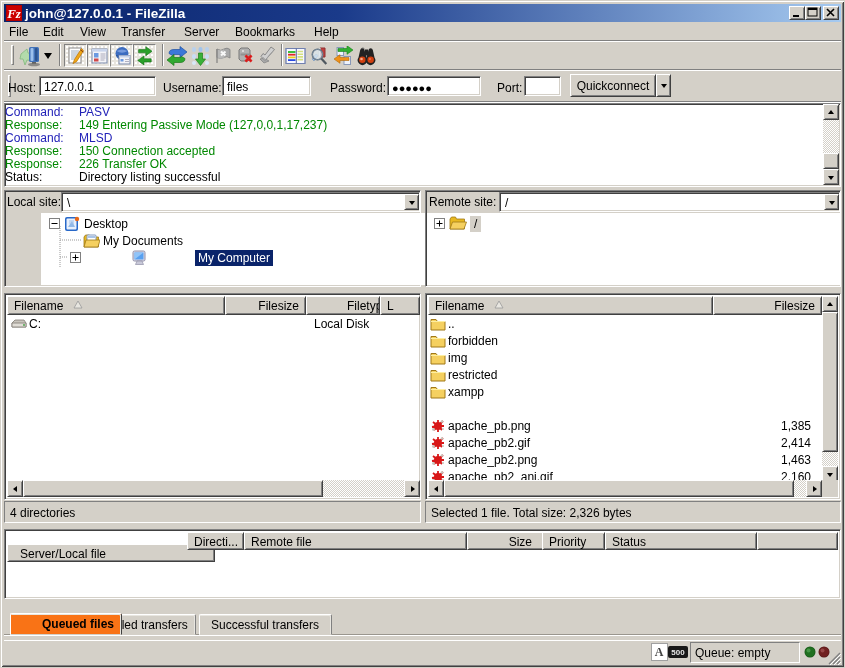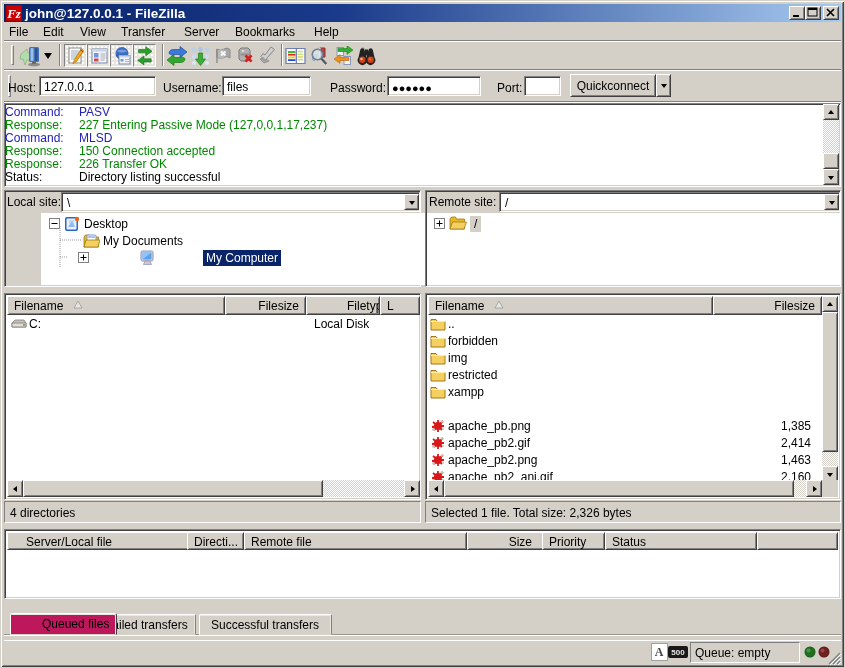--- a/index.html
+++ b/index.html
@@ -58,21 +58,21 @@
 
 
 .hdr { position:absolute; background:#d4d0c8; border:1px solid; border-color:#fff #404040 #404040 #fff; box-shadow: inset 1px 1px 0 #d4d0c8, inset -1px -1px 0 #808080; padding:2px 0 0 6px; overflow:hidden; white-space:nowrap; }
 .row { position:absolute; height:17px; display:flex; align-items:center; white-space:nowrap; }
 
 
 #queuehdr div { position:absolute; background:#d4d0c8; border:1px solid; border-color:#fff #404040 #404040 #fff; box-shadow: inset 1px 1px 0 #d4d0c8, inset -1px -1px 0 #808080; height:18px; padding:2px 0 0 6px; }
 
 
 .tab { position:absolute; height:21px; background:#d4d0c8; border:1px solid; border-color:#fff #808080 #d4d0c8 #fff; border-radius:2px 2px 0 0; padding:3px 7px 0 7px; box-shadow: inset -1px 1px 0 #e8e6e0; }
-.tab.active { background:#be185d; height:22px; border-color:#fff #404040 #d4d0c8 #fff; font-weight:normal; z-index:2;padding-left:31px; }
+.tab.active { background:#f97316; height:22px; border-color:#fff #404040 #d4d0c8 #fff; font-weight:bold; z-index:2;padding-left:31px; }
 </style>
 </head>
 <body>
 <div id="frame"></div>
 
 <div id="title" class="abs">
   <svg width="16" height="16" style="margin-left:2px" viewBox="0 0 16 16">
     <rect x="0" y="0" width="16" height="16" fill="#b00000"></rect>
     <rect x="1" y="1" width="14" height="14" fill="#cc0000"></rect>
     <text x="8" y="13" font-size="13" font-weight="bold" font-style="italic" fill="#fff" text-anchor="middle" font-family="Liberation Serif">Fz</text>
@@ -229,21 +229,21 @@
   <div class="qinput" style="left:520px; width:37px;"></div>
   <div class="abs" style="left:566px; top:4px; width:86px; height:23px; background:#d4d0c8; border:1px solid; border-color:#fff #404040 #404040 #fff; box-shadow: inset 1px 1px 0 #d4d0c8, inset -1px -1px 0 #808080; text-align:center; padding-top:4px;">Quickconnect</div>
   <div class="abs" style="left:652px; top:4px; width:15px; height:23px; background:#d4d0c8; border:1px solid; border-color:#fff #404040 #404040 #fff; box-shadow: inset 1px 1px 0 #d4d0c8, inset -1px -1px 0 #808080; display:flex; align-items:center; justify-content:center;">
       <div style="width:0;height:0;border:3.5px solid transparent;border-top:4.5px solid #000;margin-top:4px;"></div>
     </div>
 </div>
 <div class="abs groove-h" style="left:4px; top:101px; width:837px;"></div>
 
 <div id="log" class="abs">
   <div class="line" style="top:1px"><span class="c1 blue">Command:</span><span class="c2 blue">PASV</span></div>
-  <div class="line" style="top:14px"><span class="c1 green">Response:</span><span class="c2 green">227 Entering Passive Mode (127,0,0,1,17,237)</span></div>
+  <div class="line" style="top:14px"><span class="c1 green">Response:</span><span class="c2 green">149 Entering Passive Mode (127,0,0,1,17,237)</span></div>
   <div class="line" style="top:27px"><span class="c1 blue">Command:</span><span class="c2 blue">MLSD</span></div>
   <div class="line" style="top:40px"><span class="c1 green">Response:</span><span class="c2 green">150 Connection accepted</span></div>
   <div class="line" style="top:53px"><span class="c1 green">Response:</span><span class="c2 green">226 Transfer OK</span></div>
   <div class="line" style="top:66px"><span class="c1">Status:</span><span class="c2">Directory listing successful</span></div>
 </div>
 <div class="abs sb" style="left:823px; top:104px; width:16px; height:81px;">
   <div class="sbtn" style="left:0; top:0; width:16px; height:16px;">
       <div class="arr up"></div>
     </div>
   <div class="strack" style="left:0; top:16px; width:16px; height:49px;"></div>
@@ -279,21 +279,21 @@
     <div class="row" style="left:0; top:19px; width:100%;">
       <svg width="17" height="16" style="margin-left:42px" viewBox="0 0 17 16">
         <path d="M1 4 l1.5 -2 h4 l1 2 h8 v10 h-14.5z" fill="#e8b820" stroke="#a07818" stroke-width="0.8"></path>
         <rect x="4" y="2" width="9" height="8" rx="1" fill="#fff" stroke="#8098c0"></rect>
         <rect x="5" y="3" width="7" height="2" fill="#a8c4e8"></rect>
         <path d="M1 14 l2 -7 h14 l-2 7z" fill="#f5d060" stroke="#a07818" stroke-width="0.8"></path>
       </svg>
       <span style="margin-left:3px">My Documents</span>
     </div>
 
-    <div class="row" style="left:12px; top:36px; width:100%;gap:44px;">
+    <div class="row" style="left:4px; top:36px; width:100%;gap:44px;">
       <svg width="11" height="11" style="margin-left:25px" viewBox="0 0 11 11">
           <rect x="0.5" y="0.5" width="10" height="10" fill="#fff" stroke="#808080"></rect>
           <path d="M2.5 5.5 h6 M5.5 2.5 v6" stroke="#000"></path>
         </svg>
       <svg width="17" height="16" style="margin-left:6px" viewBox="0 0 17 16">
         <rect x="2" y="1" width="12" height="10" rx="1.5" fill="#d8d8e8" stroke="#9090a8"></rect>
         <rect x="3.5" y="2.5" width="9" height="7" fill="#58a0f0"></rect>
         <path d="M3.5 2.5 l9 0 -9 7z" fill="#90c4f8"></path>
         <path d="M6 11 l-1.5 3.5 h8 L11 11z" fill="#c8c8d8" stroke="#9090a8" stroke-width="0.7"></path>
       </svg>
@@ -464,21 +464,21 @@
       </div>
   </div>
   <div class="abs" style="right:2px; bottom:2px; width:16px; height:17px; background:#d4d0c8;"></div>
 </div>
 
 <div class="abs sunken2" style="left:4px; top:501px; width:417px; height:22px; padding:4px 0 16px 5px;">4 directories</div>
 <div class="abs sunken2" style="left:425px; top:501px; width:416px; height:22px; padding:4px 0 0 5px;">Selected 1 file. Total size: 2,326 bytes</div>
 
 <div class="abs" style="left:4px; top:529px; width:837px; height:70px; background:#fff; border:1px solid; border-color:#808080 #fff #fff #808080; box-shadow: inset 1px 1px 0 #404040, inset -1px -1px 0 #d4d0c8;">
   <div id="queuehdr">
-    <div style="left:2px; top:2px; width:188px; padding-left:18px;">Server/Local file</div>
+    <div style="left:2px; top:14px; width:208px; padding-left:12px;">Server/Local file</div>
     <div style="left:182px; top:2px; width:57px;">Directi...</div>
     <div style="left:239px; top:2px; width:223px;">Remote file</div>
     <div style="left:462px; top:2px; width:86px; text-align:right; padding-right:20px;">Size</div>
     <div style="left:537px; top:2px; width:63px;">Priority</div>
     <div style="left:600px; top:2px; width:152px;">Status</div>
     <div style="left:752px; top:2px; width:81px;"></div>
   </div>
 </div>
 
 <div class="abs" style="left:4px; top:634px; width:837px; height:2px; border-top:1px solid #9a968e; border-bottom:1px solid #fff;"></div>

